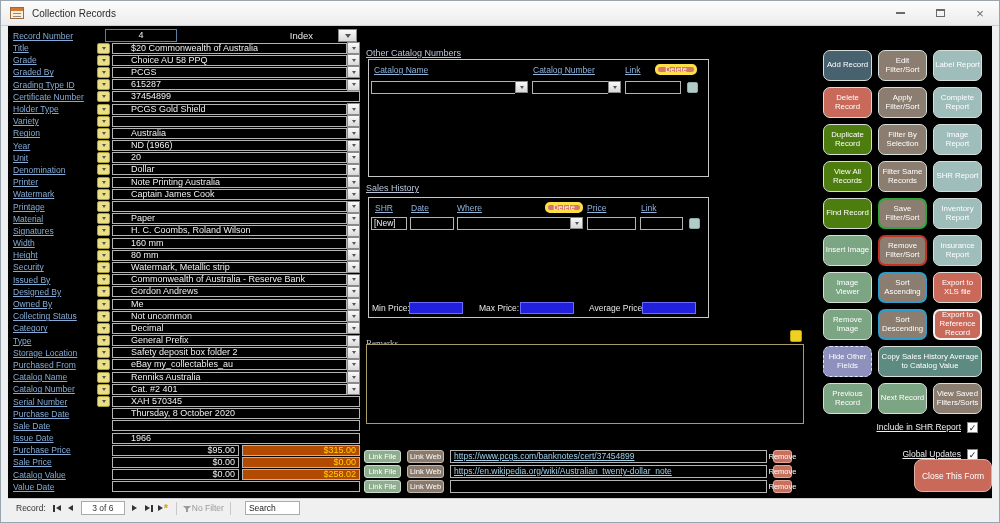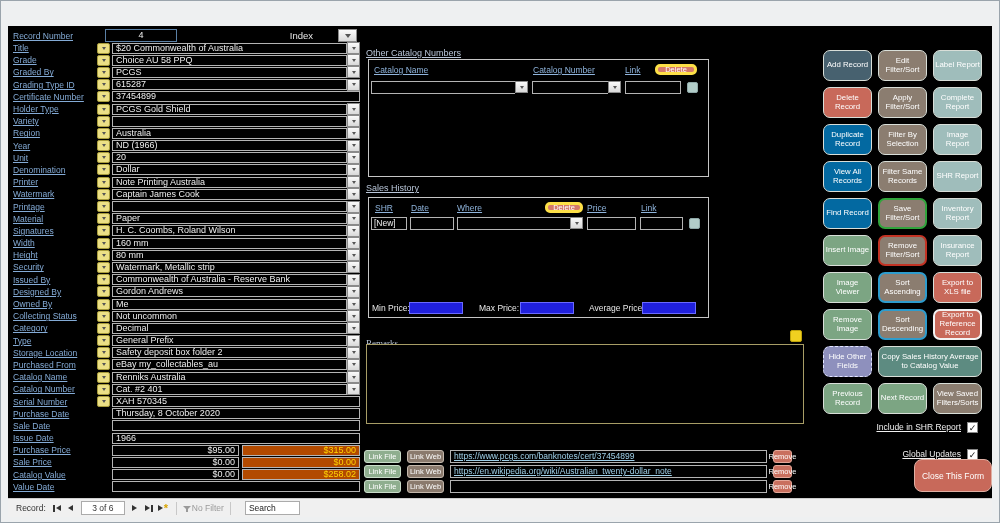--- a/index.html
+++ b/index.html
@@ -29,21 +29,21 @@
   .index-label { font-size:9.5px; color:#e8e8e8; margin-right:25px; }
   .combo { flex:0 0 13px; width:13px; height:12px; background:linear-gradient(#fafafa,#d9d9d9); border:1px solid #8a8a8a; display:flex; align-items:center; justify-content:center; }
   .combo.big { flex:0 0 19px; width:19px; height:13px; margin-right:3px; }
   .arr { width:0; height:0; border-left:3px solid transparent; border-right:3px solid transparent; border-top:4px solid #555; }
   .arr.sm { border-left-width:2.5px; border-right-width:2.5px; border-top-width:3.5px; }
 
   .field-stack { position:absolute; left:0; top:16px; width:352px; }
   .frow { display:flex; align-items:center; height:12.2px; }
   .flabel { flex:0 0 89px; padding-left:5px; font-size:8.5px; color:#84abd6; text-decoration:underline; white-space:nowrap; overflow:hidden; }
   .quick { flex:0 0 13px; height:11px; margin-right:2px; background:#ece086; border:1px solid #a89c3c; border-radius:2px; display:flex; align-items:center; justify-content:center; }
-  .finput { flex:1; height:11px; border:1px solid #b4b4b4; background:#000; color:#efefef; font-size:9px; line-height:9px; padding:0 3px; white-space:nowrap; overflow:hidden; }
+  .finput { flex:1; height:11px; border:1px solid #b4b4b4; background:#000; color:#efefef; font-size:9px; line-height:9px; padding:0 18px; white-space:nowrap; overflow:hidden; }
   .price-base { flex:0 0 127px; margin-left:15px; height:11px; border:1px solid #b4b4b4; color:#efefef; font-size:9px; line-height:9px; padding:0 3px; text-align:right; }
   .price-alt { flex:0 0 118px; margin-left:3px; height:11px; border:1px solid #b4b4b4; background:#b24a00; color:#ffd400; font-size:9px; line-height:9px; padding:0 3px; text-align:right; }
   .vdate { flex:0 0 248px; margin-left:15px; height:11px; border:1px solid #b4b4b4; background:#000; }
 
   
   .sec-title { position:absolute; font-size:9px; color:#b9c6d9; text-decoration:underline; }
   .colhead { font-size:8.5px; color:#8fb4dc; text-decoration:underline; position:absolute; top:5px; }
   .panel { position:absolute; border:1px solid #c6c6c6; background:#000; }
   .del-btn { position:absolute; top:4px; width:42px; height:11px; background:#d4796a; border:3px solid #fde047; border-radius:5px; color:#fff; font-size:7.5px; display:flex; align-items:center; justify-content:center; }
   .sinput { height:13px; border:1px solid #b4b4b4; background:#000; color:#efefef; font-size:8.5px; line-height:11px; padding:0 2px; }
@@ -70,21 +70,21 @@
   .mini { height:13px; border-radius:3px; color:#fff; font-size:7.5px; display:flex; align-items:center; justify-content:center; }
   .lfile { width:37px; background:#8fae8f; border:1px solid #cadcca; }
   .lweb  { width:37px; margin-left:6px; background:#8a7a6d; border:1px solid #c4b8ac; }
   .urlbox { flex:0 0 317px; margin-left:6px; height:13px; border:1px solid #b4b4b4; background:#000; color:#9fd0e8; font-size:8.5px; line-height:11px; padding:0 3px; text-decoration:underline; white-space:nowrap; overflow:hidden; }
   .lremove { width:19px; margin-left:6px; background:#c96f5e; border:1px solid #e4a89a; }
 
   
   .actions { position:absolute; left:815px; top:24px; display:grid; grid-template-columns:repeat(3,49px); grid-auto-rows:31px; gap:6px; }
   .btn { border-radius:7px; border:1px solid #d8ded8; color:#fff; font-size:7.8px; line-height:1.12; display:flex; align-items:center; justify-content:center; text-align:center; padding:1px; cursor:pointer; }
   .s-slate{background:#47616f} .s-taupe{background:#8b7d70} .s-report{background:#9fbdbb}
-  .s-salmon{background:#c8695a} .s-orange{background:#0369a1} .s-green{background:#7ca583}
+  .s-salmon{background:#c8695a} .s-orange{background:#4d7c0f} .s-green{background:#7ca583}
   .s-lavender{background:#8e90bd} .s-teal{background:#5d8b81}
   .b-green{border:2px solid #31a43c} .b-red{border:2px solid #c23324} .b-blue{border:2px solid #2e9ccd}
   .b-white{border:2px solid #f2f2f2} .b-dashed{border:1.5px dashed #e4e6ff}
 
   .optline { position:absolute; display:flex; align-items:center; justify-content:flex-end; left:760px; width:210px; height:12px; }
   .opt-label { font-size:8.5px; color:#f0f0f0; text-decoration:underline; margin-right:6px; }
   .wchk { width:11px; height:11px; background:#fff; border:1px solid #888; font-size:9px; line-height:10px; text-align:center; color:#111; }
   .close-form { position:absolute; left:906px; top:433px; width:78px; height:33px; background:#c8695a; border:1px solid #e0b0a4; border-radius:8px; color:#fff; font-size:8.5px; display:flex; align-items:center; justify-content:center; }
 
   
@@ -100,20 +100,35 @@
   .funnel-t { width:0; height:0; border-left:4px solid transparent; border-right:4px solid transparent; border-top:4px solid #9a9a9a; }
   .funnel-s { width:2px; height:4px; background:#9a9a9a; margin-left:-5px; margin-top:4px; }
   .nofilter { color:#9a9a9a; margin-left:4px; }
   .search-box { width:55px; height:14px; background:#fff; border:1px solid #ababab; font-size:8.5px; padding:0 3px; margin-left:8px; color:#222; }
 </style>
 </head>
 <body>
 
 <div class="window">
 
+  <div class="titlebar">
+    <div class="form-icon"></div>
+    <div class="wtitle">Collection Records</div>
+    <div class="wctrls">
+      <div class="wbtn">
+          <div class="glyph-min"></div>
+        </div>
+      <div class="wbtn">
+          <div class="glyph-restore"></div>
+        </div>
+      <div class="wbtn">
+          <div class="glyph-close">×</div>
+        </div>
+    </div>
+  </div>
 
   <div class="client">
 
     <div class="rec-row">
       <div class="rec-label">Record Number</div>
       <div class="rec-num">4</div>
       <div class="rec-spacer"></div>
       <div class="index-label">Index</div>
       <div class="combo big">
           <div class="arr"></div>

